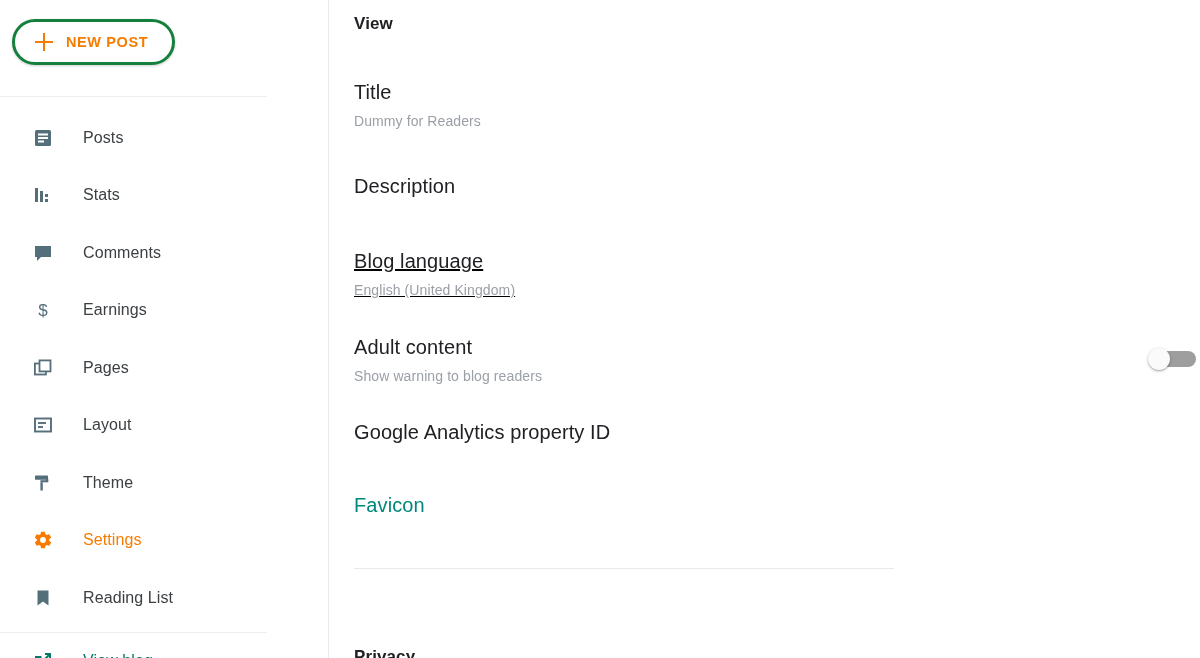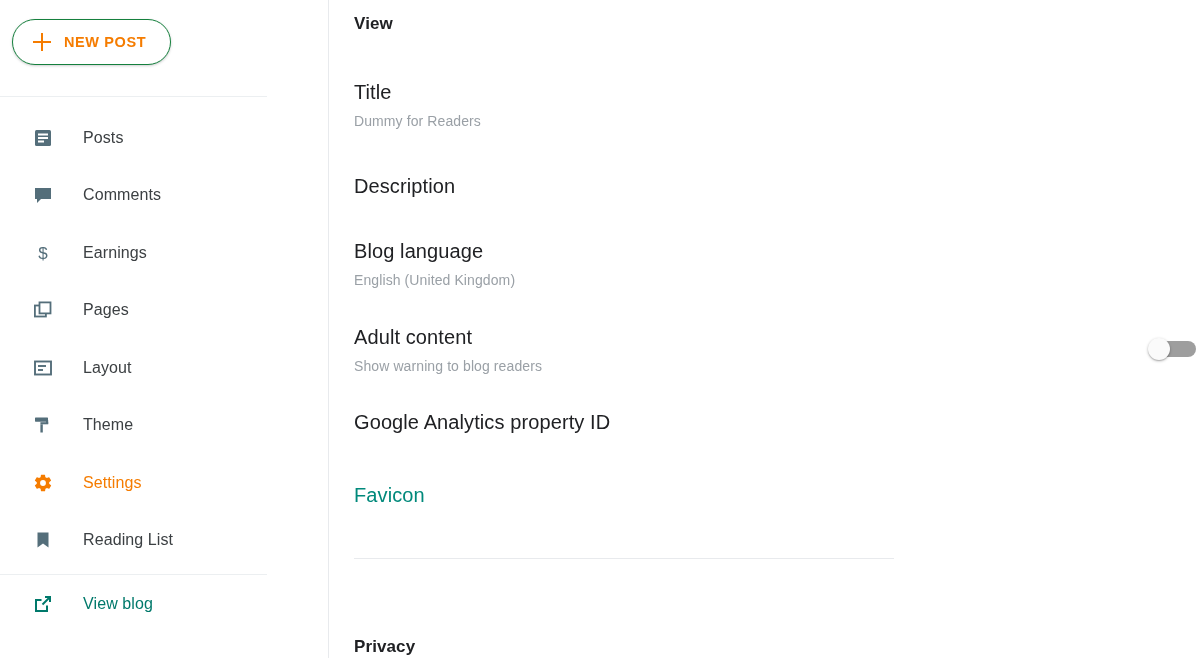--- a/index.html
+++ b/index.html
@@ -31,21 +31,21 @@
   .newpost-wrap {
     padding: 19px 0 0 12px;
     height: 96px;
   }
   .newpost-btn {
     display: inline-flex;
     align-items: center;
     gap: 13px;
     height: 46px;
     padding: 0 24px 0 20px;
-    border: 1px solid #15803d;
+    border: 3px solid #15803d;
     border-radius: 24px;
     background: #ffffff;
     box-shadow: 0 1px 3px rgba(60,64,67,0.16), 0 1px 2px rgba(60,64,67,0.10);
     cursor: pointer;
     color: #f57c00;
   }
   .plus-icon {
     position: relative;
     width: 18px; height: 18px;
     flex: 0 0 18px;
@@ -142,21 +142,21 @@
     font-size: 14px;
     color: #9aa0a6;
     letter-spacing: 0.1px;
     line-height: 20px;
     margin-top: 8px;
   }
 
   
   .r-title   { margin-top: 47px; }
   .r-desc    { margin-top: 44px; }
-  .r-lang    { margin-top: 35px; }
+  .r-lang    { margin-top: 45px; text-decoration: underline; }
   .r-adult   { margin-top: 36px; }
   .r-ga      { margin-top: 35px; }
   .r-favicon { margin-top: 43px; }
 
   .hr {
     height: 1px;
     background: #e8eaed;
     width: 540px;
     margin-top: 44px;
   }
@@ -211,20 +211,31 @@
           <svg width="20" height="20" viewBox="0 0 20 20" fill="none">
             <rect x="2" y="2" width="16" height="16" rx="1.5" fill="currentColor"></rect>
             <rect x="5" y="5.5" width="10" height="2" fill="#fff"></rect>
             <rect x="5" y="9" width="10" height="2" fill="#fff"></rect>
             <rect x="5" y="12.5" width="6" height="2" fill="#fff"></rect>
           </svg>
         </span>
         <span class="nav-label">Posts</span>
       </div>
 
+      <div class="nav-item">
+        <span class="nav-icon">
+          <svg width="20" height="20" viewBox="0 0 20 20" fill="currentColor">
+            <rect x="2" y="3" width="3" height="14"></rect>
+            <rect x="7" y="6" width="3" height="11"></rect>
+            <rect x="12" y="9" width="3" height="3"></rect>
+            <rect x="12" y="14" width="3" height="3"></rect>
+          </svg>
+        </span>
+        <span class="nav-label">Stats</span>
+      </div>
 
       <div class="nav-item">
         <span class="nav-icon">
           <svg width="20" height="20" viewBox="0 0 20 20" fill="currentColor">
             <path d="M2 3h16v11H8l-4 4v-4H2z"></path>
           </svg>
         </span>
         <span class="nav-label">Comments</span>
       </div>
 

